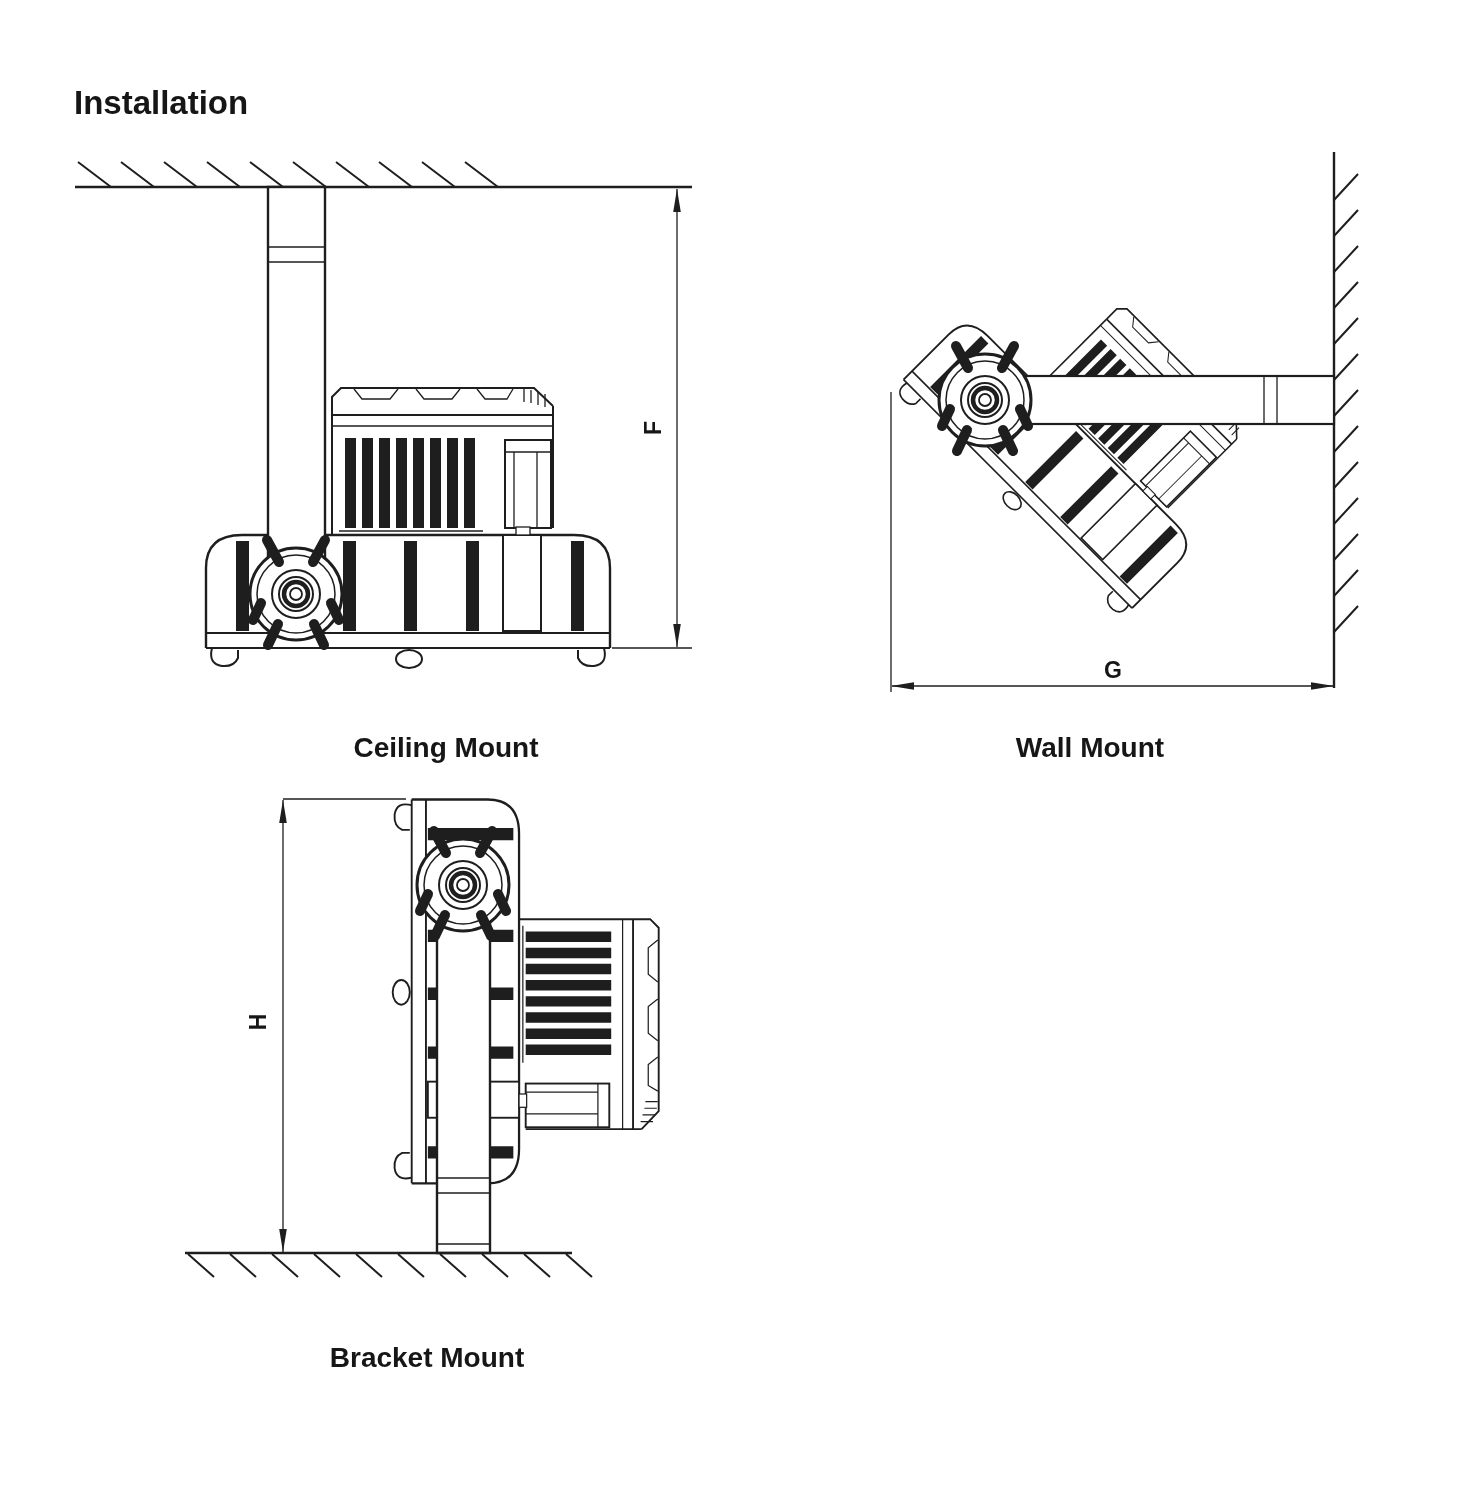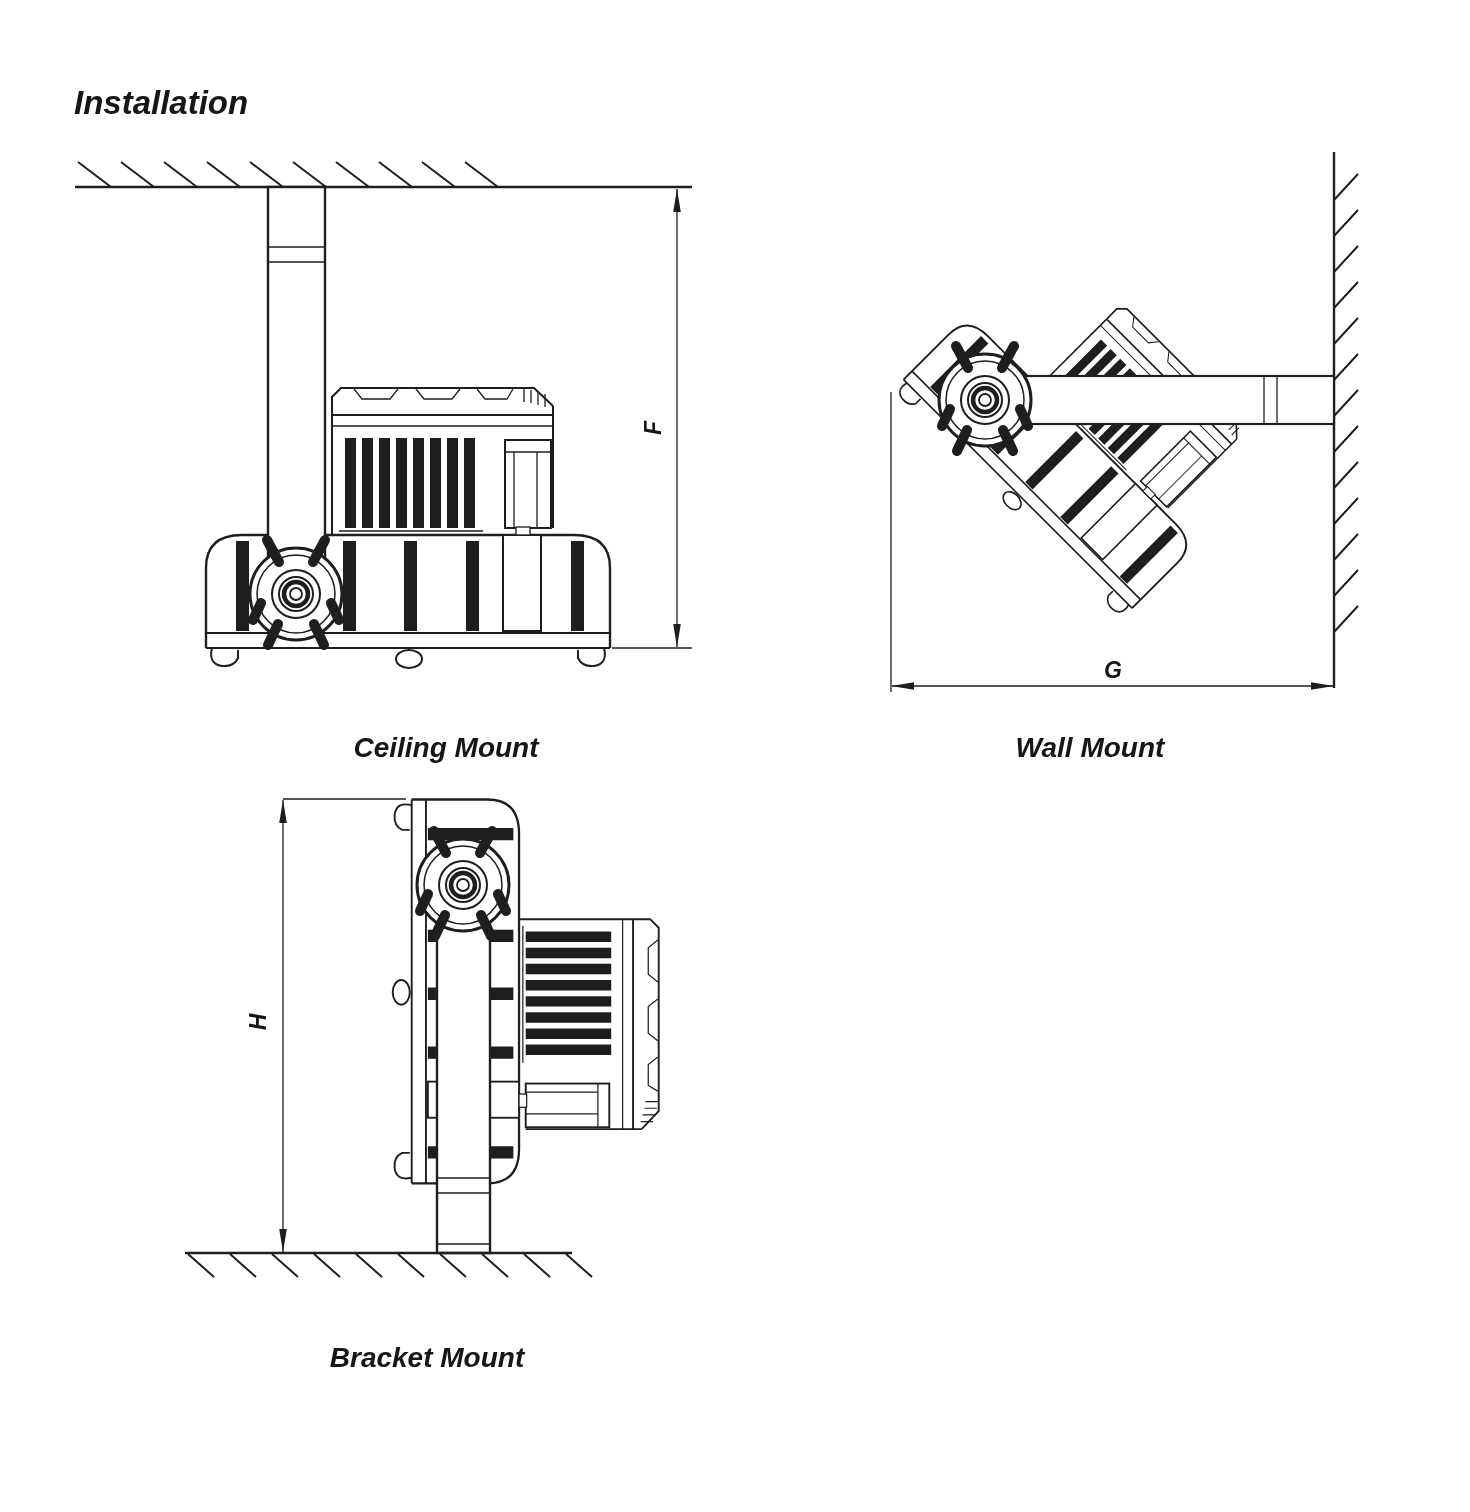--- a/index.html
+++ b/index.html
@@ -1,21 +1,21 @@
 <!DOCTYPE html>
 <html style="--background: #ffffff; --line: #1e1e1e; --text: #161616;"><head>
 <meta charset="utf-8">
 <style>
   :root{
     --background:#ffffff;
     --line:#1e1e1e;
     --text:#161616;
   }
   html,body{margin:0;padding:0;background:var(--background);}
-  .page{width:1470px;height:1512px;position:relative;background:var(--background);overflow:hidden;font-style:italic;}
+  .page{width:1470px;height:1512px;position:relative;background:var(--background);overflow:hidden;}
   svg{display:block;}
   text{font-family:"Liberation Sans","DejaVu Sans",sans-serif;fill:var(--text);}
   .title-text{font-size:33px;font-weight:bold;}
   .caption-text{font-size:28px;font-weight:bold;text-anchor:middle;}
   .dim-text{font-size:23px;font-weight:bold;text-anchor:middle;}
   .thin{stroke:var(--line);stroke-width:1.3;fill:none;}
   .med{stroke:var(--line);stroke-width:2;fill:none;}
   .thick{stroke:var(--line);stroke-width:2.4;fill:none;}
   .whitefill{fill:#ffffff;stroke:var(--line);}
   .darkfill{fill:var(--line);stroke:none;}

